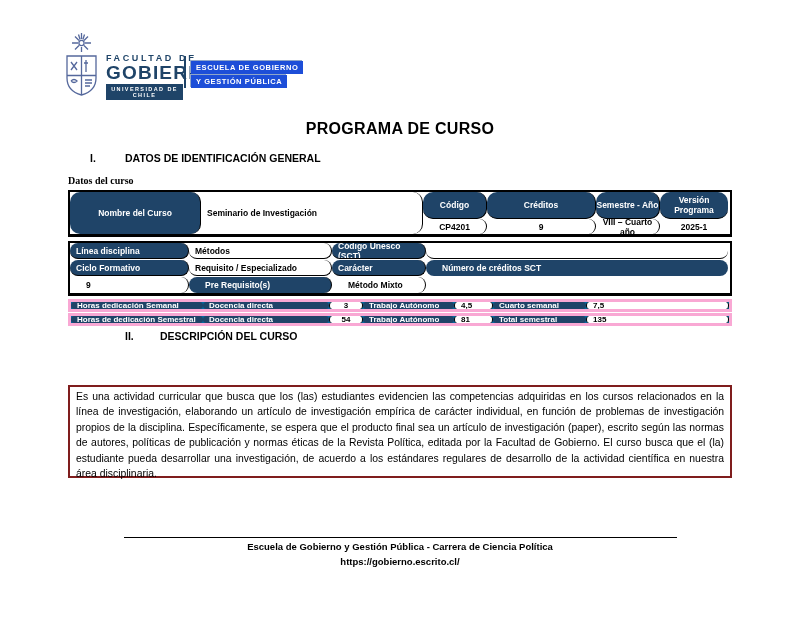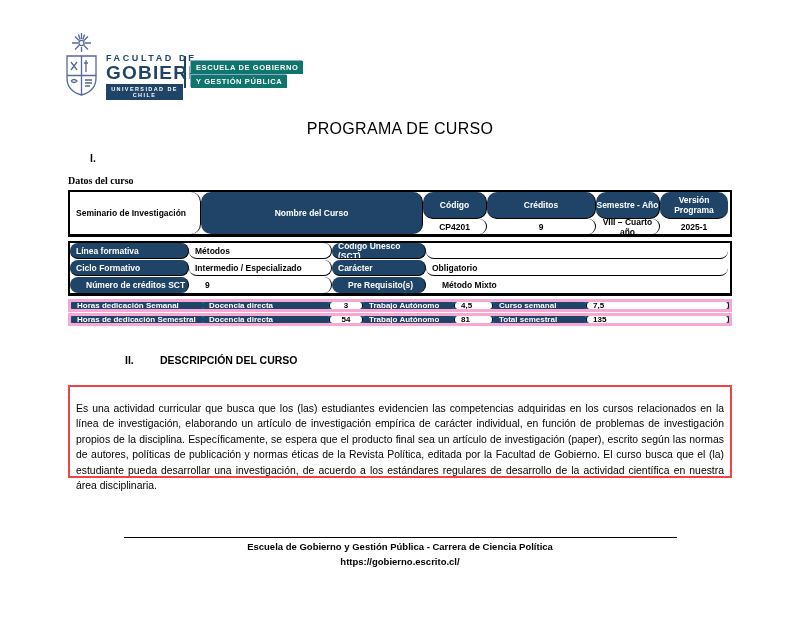--- a/index.html
+++ b/index.html
@@ -9,31 +9,31 @@
 
   
   .crest { position:absolute; left:63px; top:32px; }
   .logo-text { position:absolute; left:106px; top:53px; }
   .fac-line1 { font-size:9px; font-weight:bold; letter-spacing:2.6px; color:#1f4468; }
   .fac-line2 { font-size:19px; font-weight:bold; letter-spacing:1.2px; color:#1f4468; line-height:20px; }
   .uni-bar { margin-top:1px; background:#1f4468; color:#fff; font-size:5.5px; font-weight:bold;
              letter-spacing:1.4px; text-align:center; padding:2px 0 2px; width:77px; }
   .logo-sep { position:absolute; left:184px; top:56px; width:2px; height:32px; background:#1f4468; }
   .badges { position:absolute; left:191px; top:61px; }
-  .badge { background:#0f766e; color:#fff; font-size:7.5px; font-weight:bold; letter-spacing:0.6px;
+  .badge { background:#1d4ed8; color:#fff; font-size:7.5px; font-weight:bold; letter-spacing:0.6px;
            padding:2px 5px 2px; margin-bottom:1px; width:fit-content;
            box-shadow:-1px -1px 0 #8fa6c9;text-align:center; }
 
   
   .title { position:absolute; top:120px; left:0; width:100%; text-align:center;
-           font-size:16px; font-weight:normal; letter-spacing:0.3px; }
+           font-size:16px; font-weight:bold; letter-spacing:0.3px; }
   .sec-heading { position:absolute; left:90px; display:flex; font-size:10.5px; font-weight:bold; }
   .sec-heading .numeral { width:35px; }
   .sec1 { top:152px; }
-  .sec2 { top:354px;padding-left:35px; }
+  .sec2 { top:330px;padding-left:35px; }
   .datos-label { position:absolute; left:68px; top:175px; font-size:10px; font-weight:bold;font-family:Liberation Serif, serif; }
 
   
   .navy  { background:#1f4468; color:#fff; }
   .cell  { display:flex; align-items:center; font-size:8.5px; font-weight:bold; overflow:hidden;border-radius:10px; }
   .c-center { justify-content:center; text-align:center; }
   .c-left   { padding-left:6px; }
 
   
   .t1 { position:absolute; left:68px; top:190px; width:664px;
@@ -55,21 +55,21 @@
   
   .t3 { position:absolute; left:68px; top:299px; width:664px; }
   .hours-row { display:grid; grid-template-columns:132px 126px 34px 91px 39px 93px 143px;
                height:13px; border:3px solid #f9a8d4; margin-bottom:1px; background:#0369a1; }
   .hours-row:last-child { border-bottom-width:3px; }
   .hours-row .cell { font-size:8px; }
   .val-box { background:#fff; color:#000; border-left:1px solid #000; border-right:1px solid #000; }
 
   
   .desc-box { position:absolute; left:68px; top:385px; width:664px; height:93px;
-              border:2px solid #ef4444; padding:14px 6px 0 6px; }
+              border:2px solid #7f1d1d; padding:2px 6px 0 6px; }
   .desc-text { font-size:10.4px; line-height:15.4px; text-align:justify; }
 
   
   .footer-line { position:absolute; left:124px; top:537px; width:553px; height:1px; background:#000; }
   .footer-t1 { position:absolute; top:541px; left:0; width:100%; text-align:center;
                font-size:9.5px; font-weight:bold; }
   .footer-t2 { position:absolute; top:556px; left:0; width:100%; text-align:center;
                font-size:9.5px; font-weight:bold; }
 </style>
 </head>
@@ -99,62 +99,62 @@
   <div class="logo-sep"></div>
   <div class="badges">
     <div class="badge">ESCUELA DE GOBIERNO</div>
     <div class="badge">Y GESTIÓN PÚBLICA</div>
   </div>
 
   <div class="title">PROGRAMA DE CURSO</div>
 
   <div class="sec-heading sec1">
     <span class="numeral">I.</span>
+    <span>DATOS DE IDENTIFICACIÓN GENERAL</span>
   </div>
 
   <div class="datos-label">Datos del curso</div>
 
   <div class="t1">
+    <div class="cell navy c-center br span2">Nombre del Curso</div>
     <div class="cell c-left br span2">Seminario de Investigación</div>
-    <div class="cell navy c-center br span2">Nombre del Curso</div>
     <div class="cell navy c-center br bb">Código</div>
     <div class="cell navy c-center br bb">Créditos</div>
     <div class="cell navy c-center br bb">Semestre - Año</div>
     <div class="cell navy c-center bb">Versión Programa</div>
     <div class="cell c-center br">CP4201</div>
     <div class="cell c-center br">9</div>
     <div class="cell c-center br">VIII – Cuarto año</div>
     <div class="cell c-center">2025-1</div>
   </div>
 
   <div class="t2">
-    <div class="cell navy c-left">Línea formativa</div>
+    <div class="cell navy c-left">Línea disciplina</div>
     <div class="cell c-left">Métodos</div>
     <div class="cell navy c-left">Código Unesco (SCT)</div>
     <div class="cell c-left"></div>
 
     <div class="cell navy c-left">Ciclo Formativo</div>
-    <div class="cell c-left">Intermedio / Especializado</div>
+    <div class="cell c-left">Requisito / Especializado</div>
     <div class="cell navy c-left">Carácter</div>
-    <div class="cell c-left">Obligatorio</div>
 
     <div class="cell navy c-left">Número de créditos SCT</div>
     <div class="cell c-left">9</div>
     <div class="cell navy c-left">Pre Requisito(s)</div>
     <div class="cell c-left">Método Mixto</div>
   </div>
 
   <div class="t3">
     <div class="hours-row">
       <div class="cell navy c-left">Horas dedicación Semanal</div>
       <div class="cell navy c-left">Docencia directa</div>
       <div class="cell val-box c-center">3</div>
       <div class="cell navy c-left">Trabajo Autónomo</div>
       <div class="cell val-box c-left">4,5</div>
-      <div class="cell navy c-left">Curso semanal</div>
+      <div class="cell navy c-left">Cuarto semanal</div>
       <div class="cell val-box c-left">7,5</div>
     </div>
     <div class="hours-row">
       <div class="cell navy c-left">Horas de dedicación Semestral</div>
       <div class="cell navy c-left">Docencia directa</div>
       <div class="cell val-box c-center">54</div>
       <div class="cell navy c-left">Trabajo Autónomo</div>
       <div class="cell val-box c-left">81</div>
       <div class="cell navy c-left">Total semestral</div>
       <div class="cell val-box c-left">135</div>

